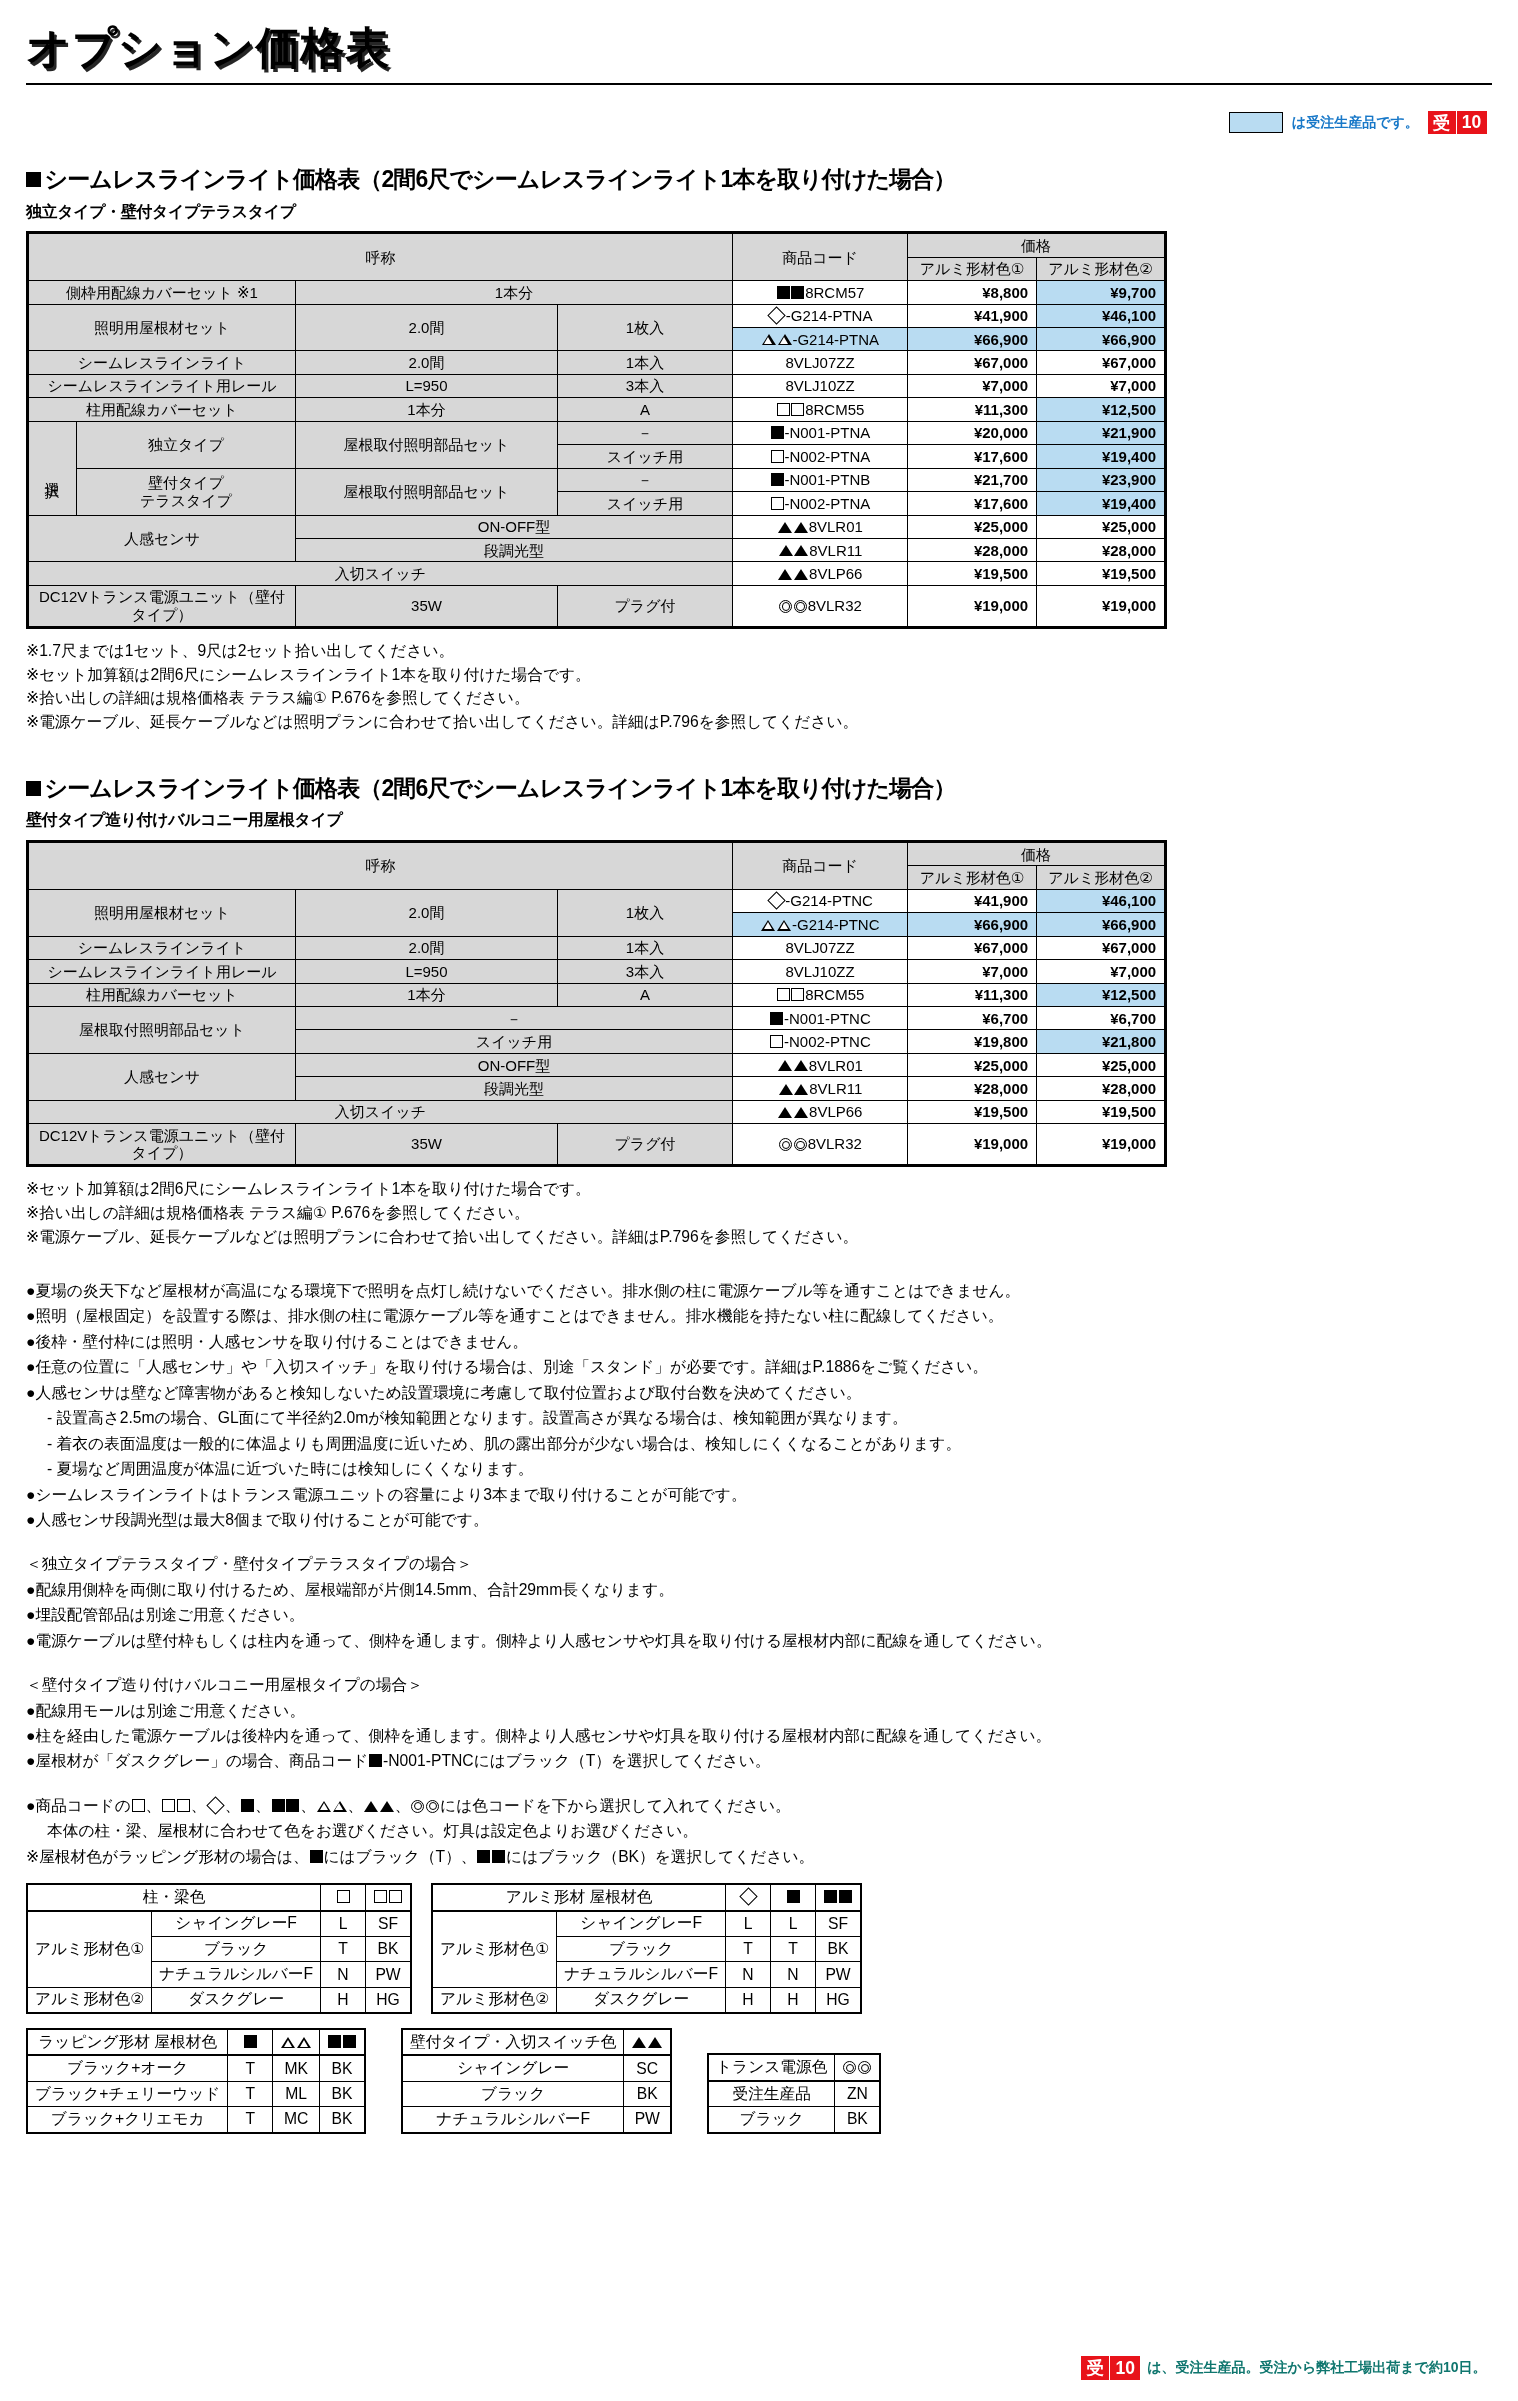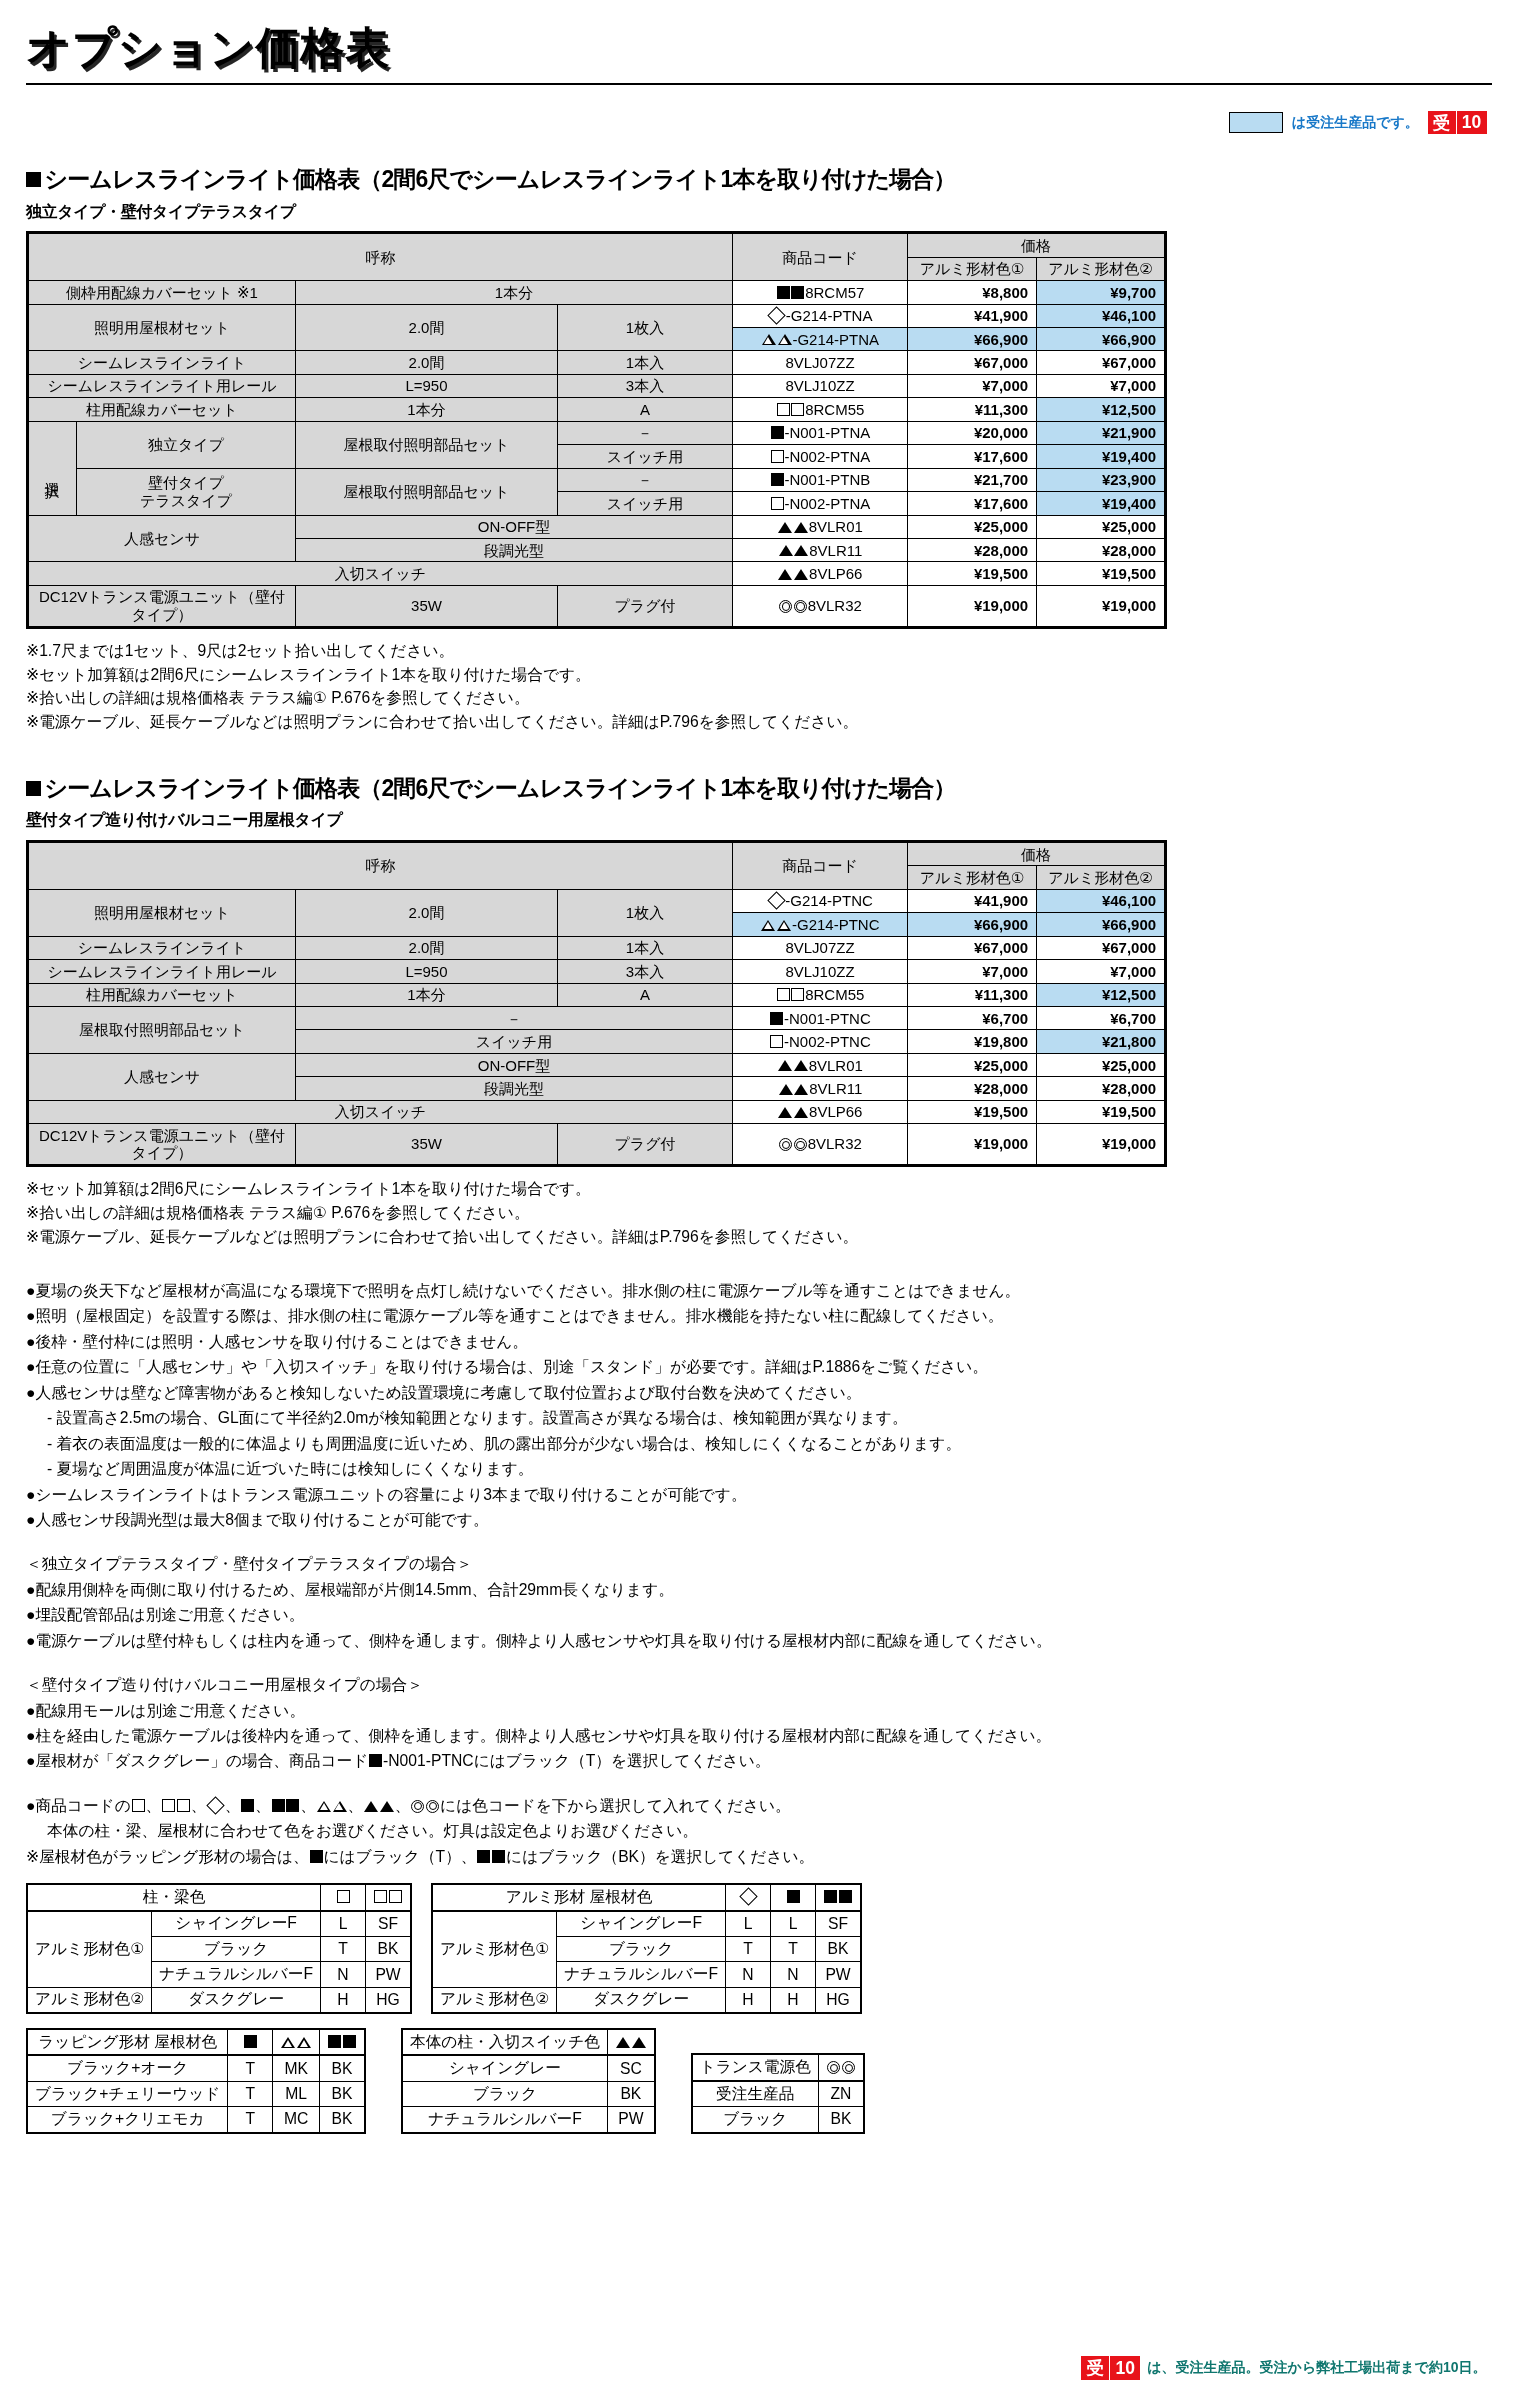--- a/index.html
+++ b/index.html
@@ -501,21 +501,21 @@
             <td class="item">ブラック+クリエモカ</td>
             <td class="sym">T</td>
             <td class="sym">MC</td>
             <td class="sym">BK</td>
           </tr>
         </tbody>
       </table>
       <table class="cc">
         <tbody>
           <tr class="head">
-            <td colspan="1">本体の柱・入切スイッチ色</td>
+            <td colspan="1">壁付タイプ・入切スイッチ色</td>
             <td class="sym"><span class="tri"></span><span class="tri"></span></td>
           </tr>
           <tr>
             <td class="item">シャイングレー</td>
             <td class="sym">SC</td>
           </tr>
           <tr>
             <td class="item">ブラック</td>
             <td class="sym">BK</td>
           </tr>

